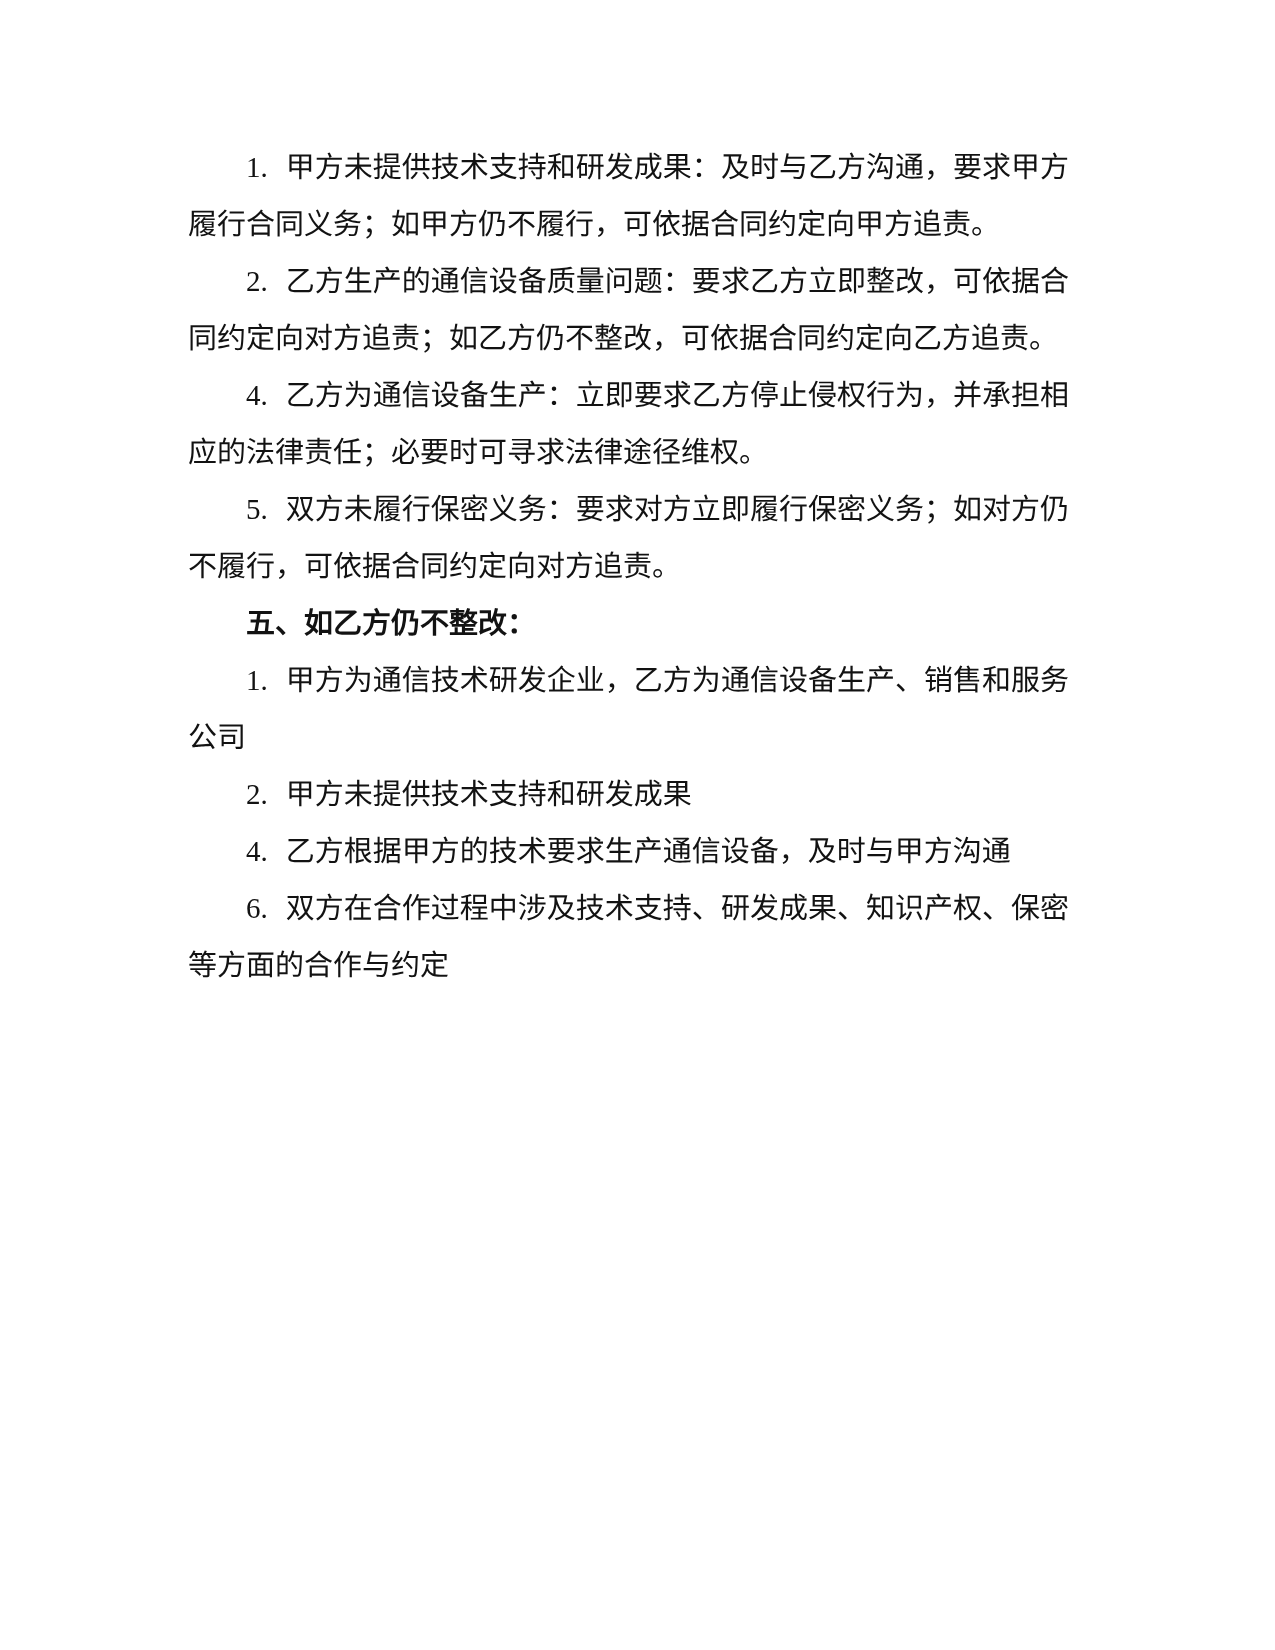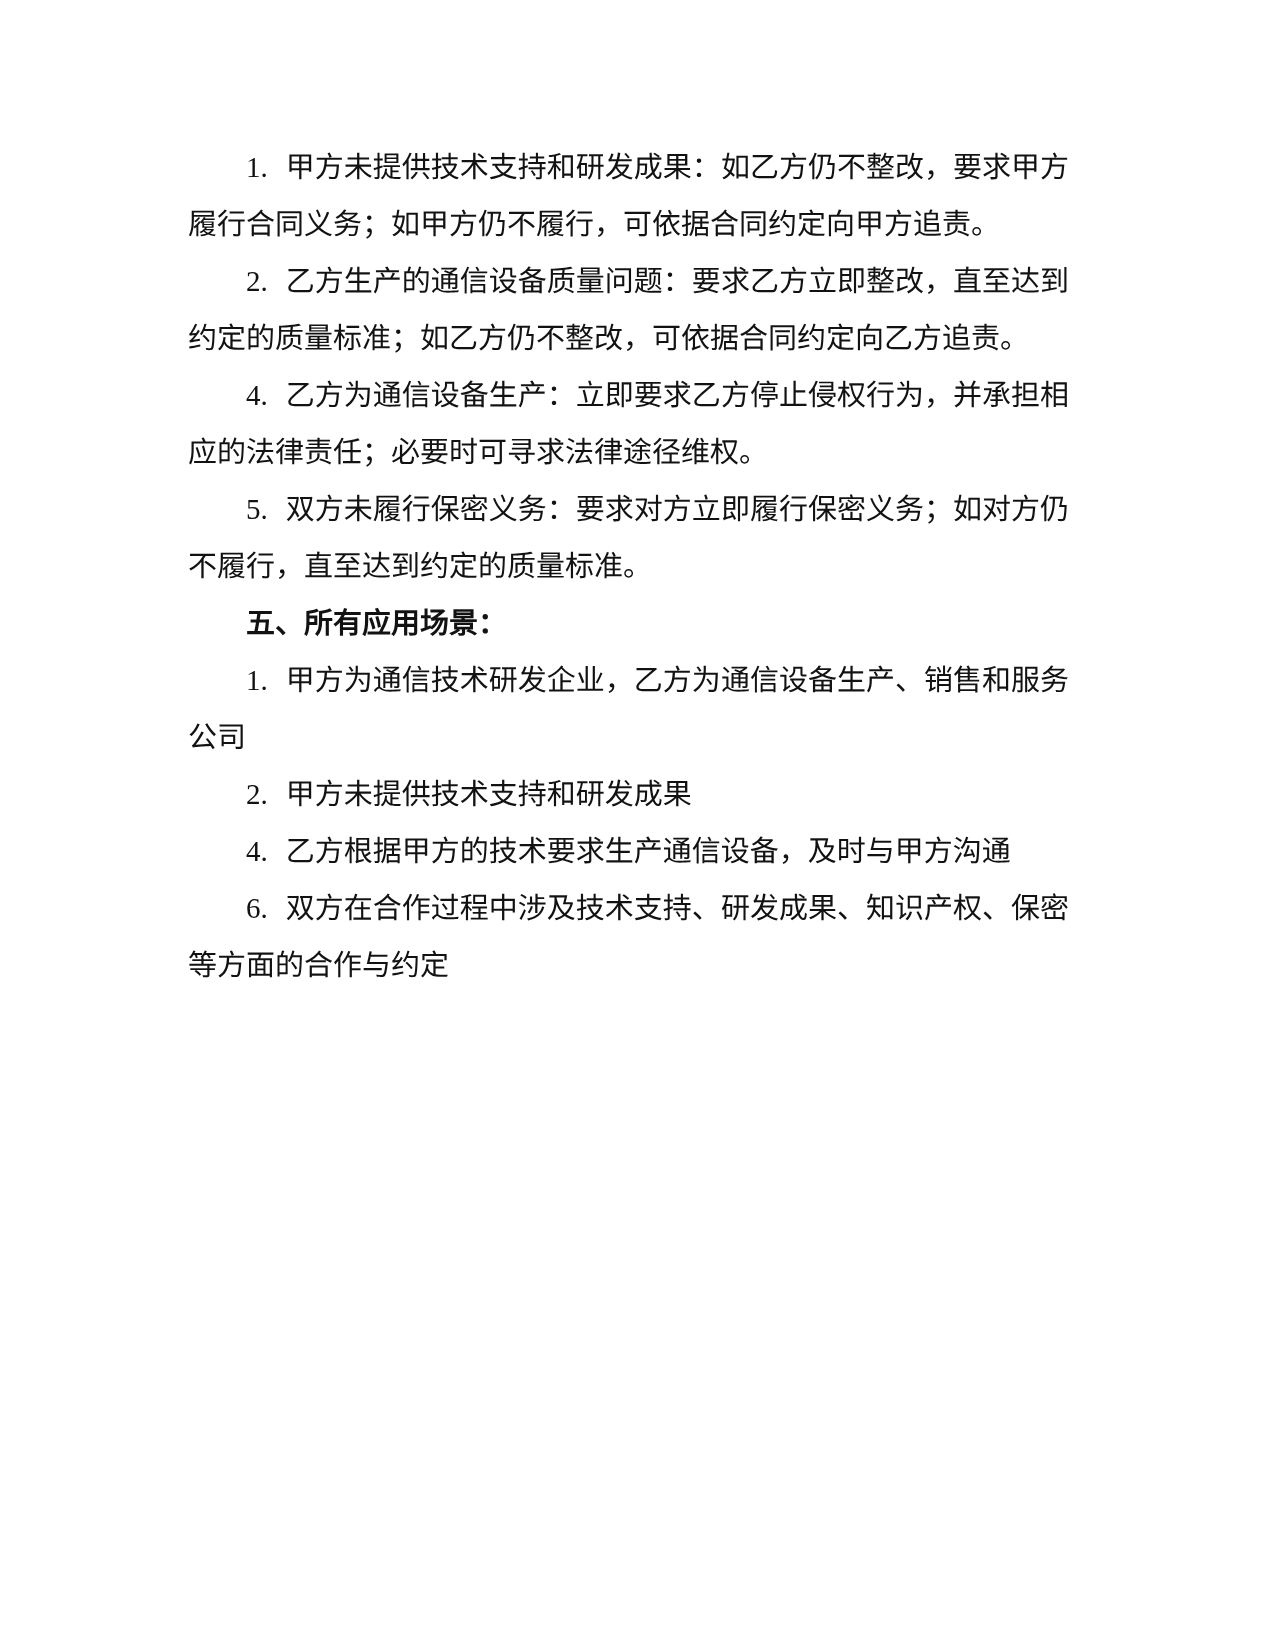--- a/index.html
+++ b/index.html
@@ -38,30 +38,30 @@
     font-weight: bold;
     font-family: "Liberation Sans", "DejaVu Sans", sans-serif;
   }
 </style>
 </head>
 <body>
 
 <div class="page">
   <div class="content">
 
-    <p><span class="num">1.</span><span>甲方未提供技术支持和研发成果：如乙方仍不整改，要求甲方履行合同义务；如甲方仍不履行，可依据合同约定向甲方追责。</span></p>
+    <p><span class="num">1.</span><span>甲方未提供技术支持和研发成果：及时与乙方沟通，要求甲方履行合同义务；如甲方仍不履行，可依据合同约定向甲方追责。</span></p>
 
-    <p><span class="num">2.</span><span>乙方生产的通信设备质量问题：要求乙方立即整改，直至达到约定的质量标准；如乙方仍不整改，可依据合同约定向乙方追责。</span></p>
+    <p><span class="num">2.</span><span>乙方生产的通信设备质量问题：要求乙方立即整改，可依据合同约定向对方追责；如乙方仍不整改，可依据合同约定向乙方追责。</span></p>
 
 
     <p><span class="num">4.</span><span>乙方为通信设备生产：立即要求乙方停止侵权行为，并承担相应的法律责任；必要时可寻求法律途径维权。</span></p>
 
-    <p><span class="num">5.</span><span>双方未履行保密义务：要求对方立即履行保密义务；如对方仍不履行，直至达到约定的质量标准。</span></p>
+    <p><span class="num">5.</span><span>双方未履行保密义务：要求对方立即履行保密义务；如对方仍不履行，可依据合同约定向对方追责。</span></p>
 
-    <p class="heading">五、所有应用场景：</p>
+    <p class="heading">五、如乙方仍不整改：</p>
 
     <p><span class="num">1.</span><span>甲方为通信技术研发企业，乙方为通信设备生产、销售和服务公司</span></p>
 
     <p><span class="num">2.</span><span>甲方未提供技术支持和研发成果</span></p>
 
 
     <p><span class="num">4.</span><span>乙方根据甲方的技术要求生产通信设备，及时与甲方沟通</span></p>
 
 
     <p><span class="num">6.</span><span>双方在合作过程中涉及技术支持、研发成果、知识产权、保密等方面的合作与约定</span></p>

